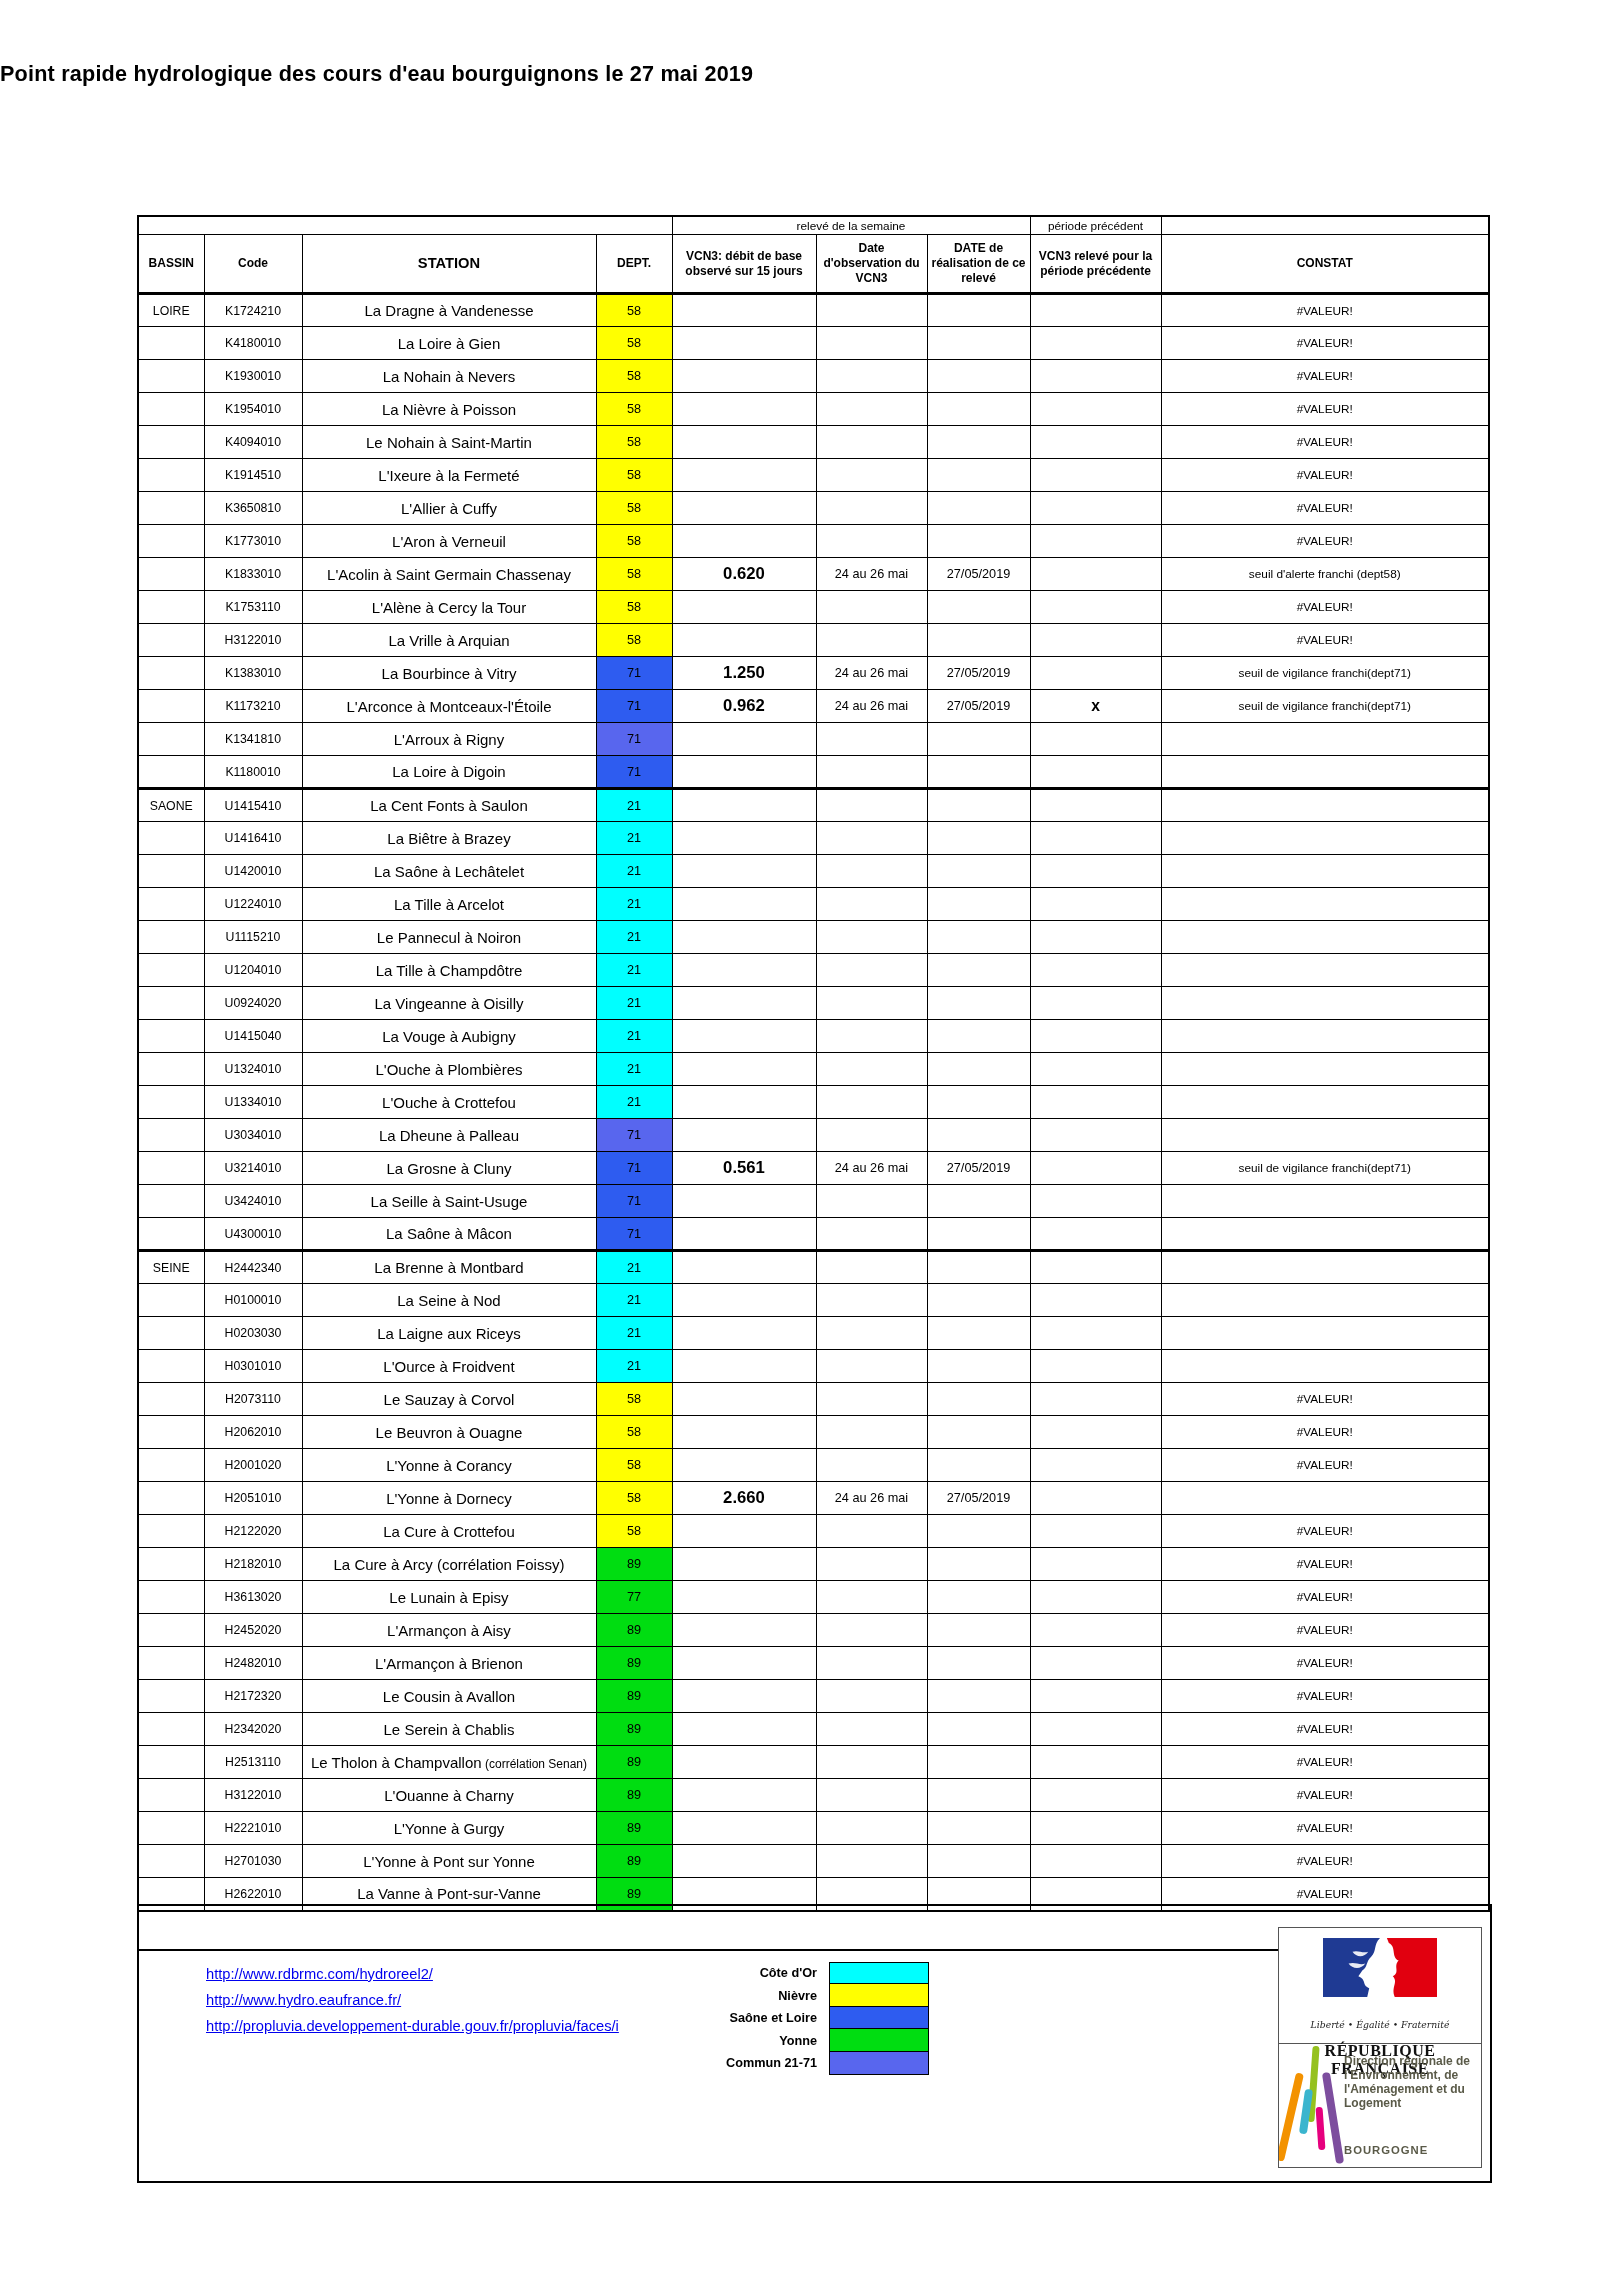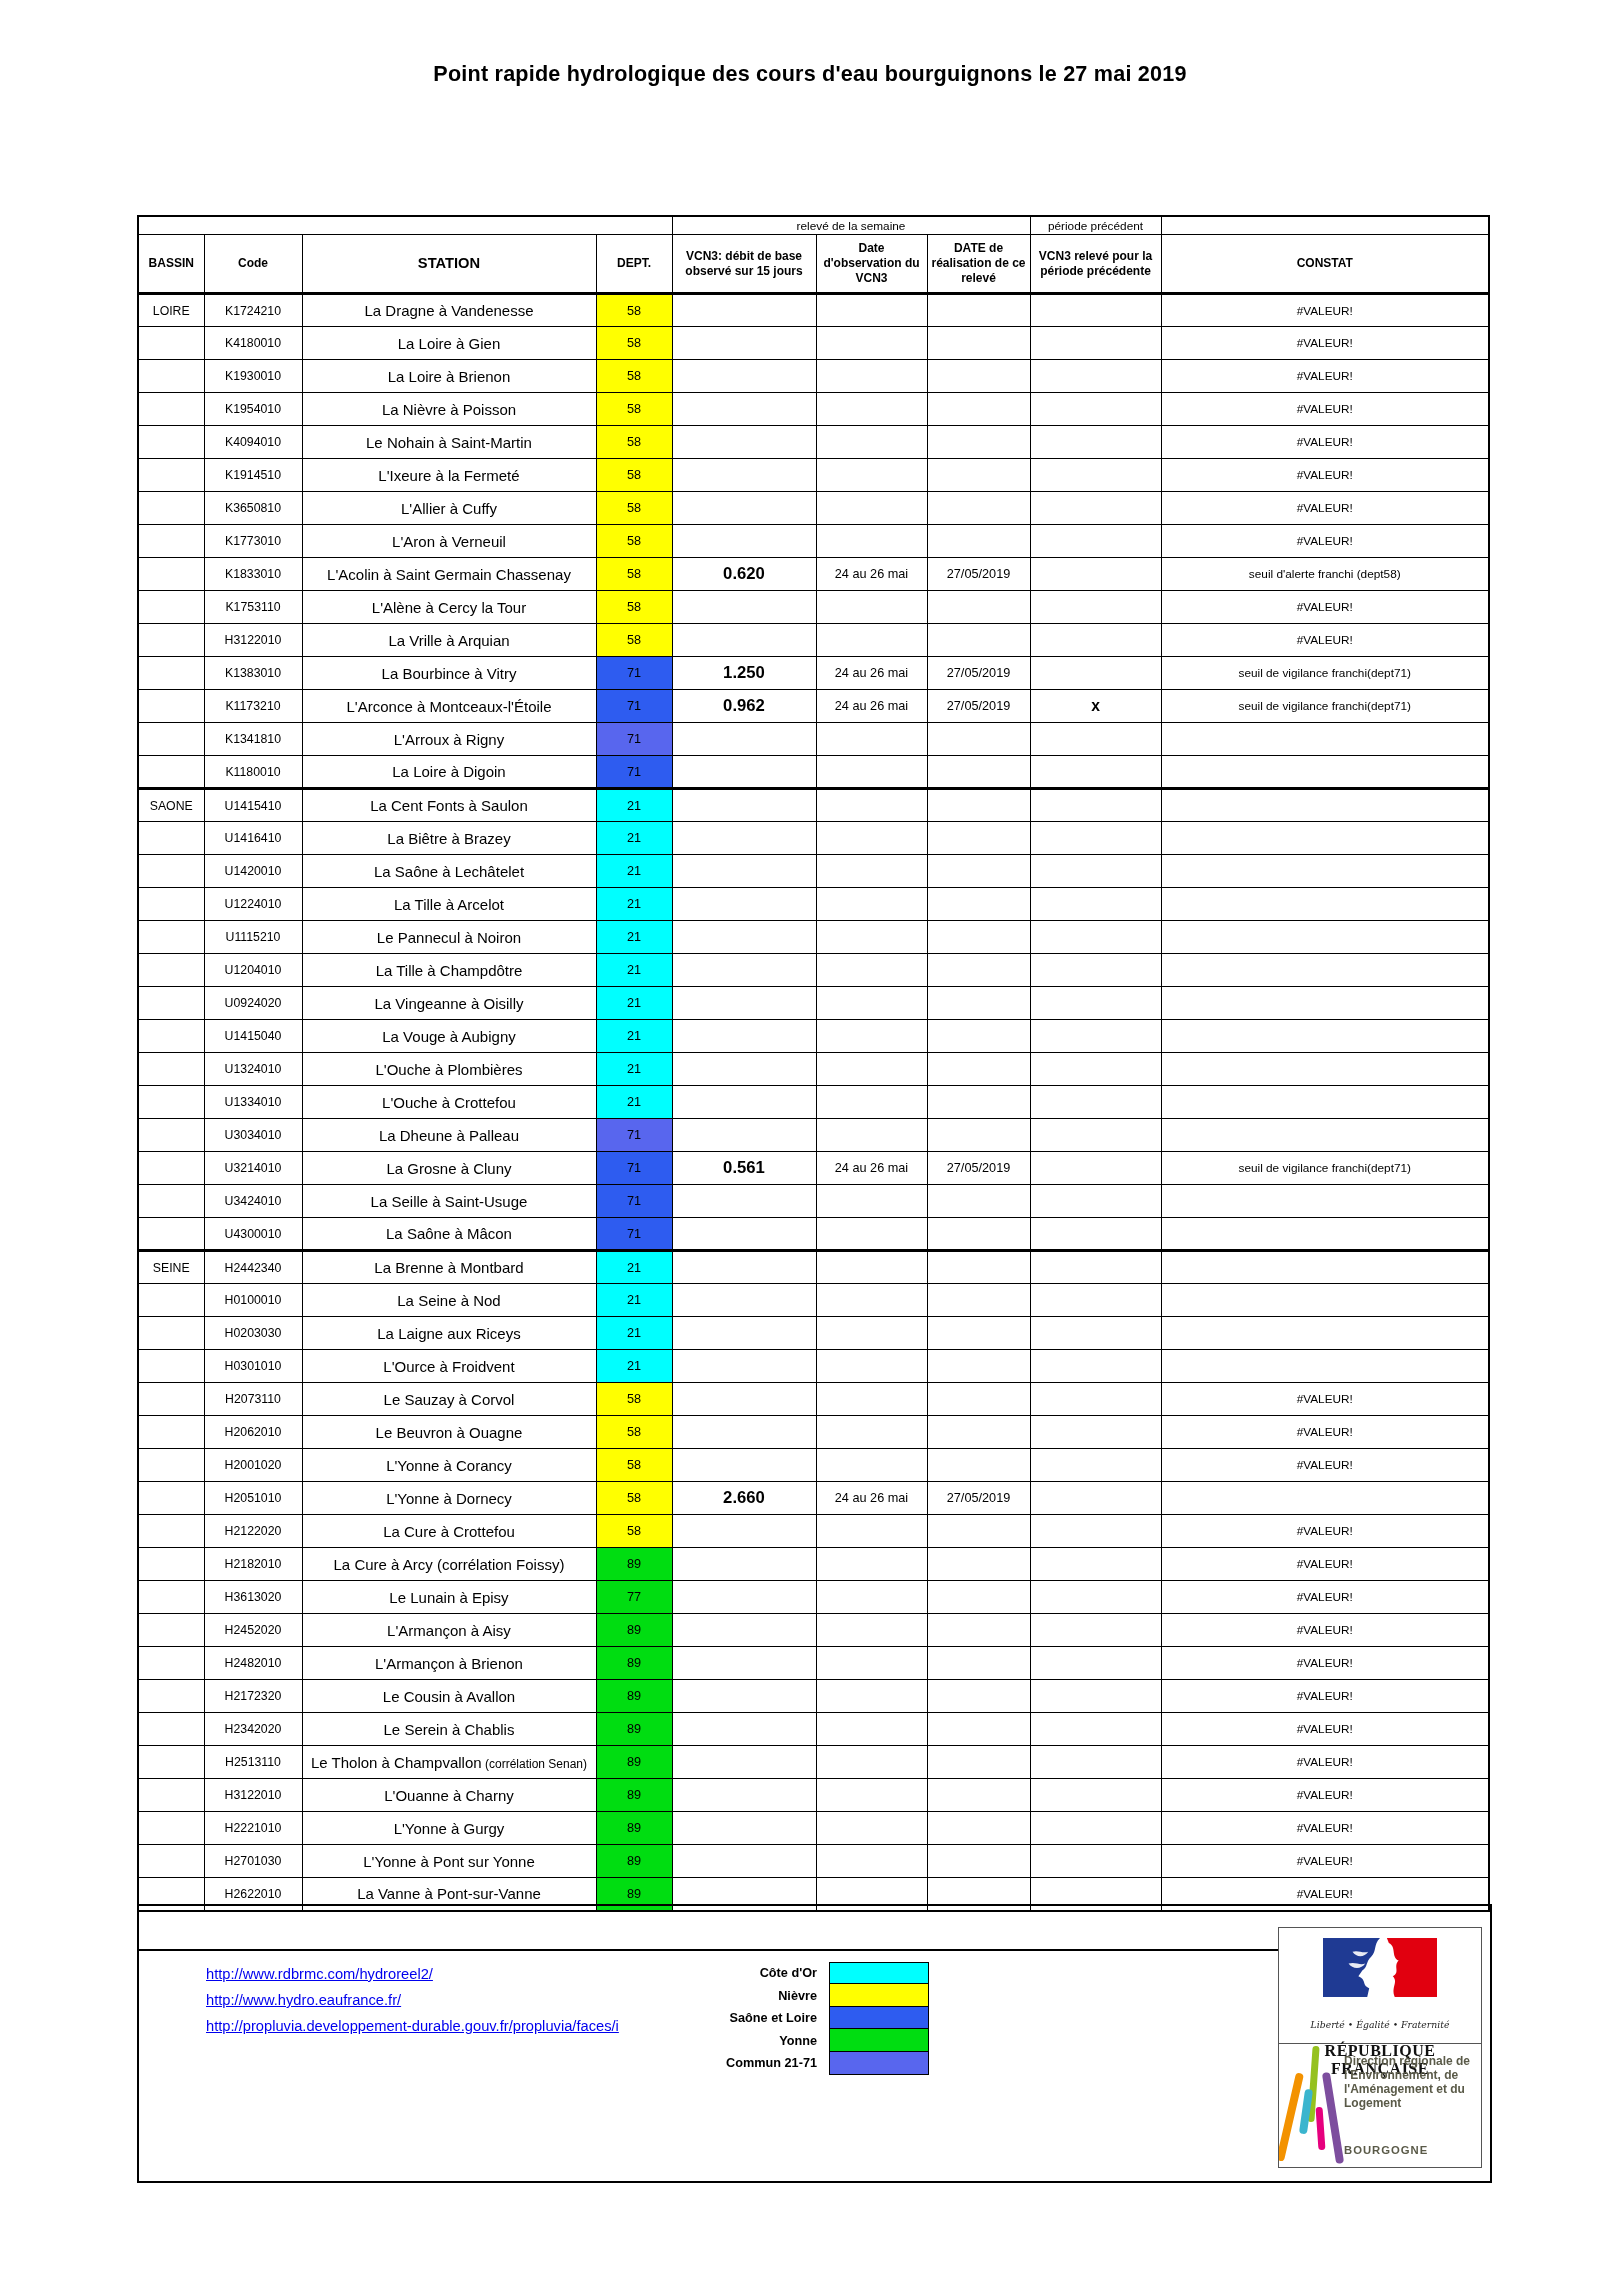--- a/index.html
+++ b/index.html
@@ -1,17 +1,17 @@
 <!DOCTYPE html>
 <html><head>
 <meta charset="utf-8">
 <style>
   html,body{margin:0;padding:0;background:#fff;}
   .sheet{position:relative;width:1620px;height:2293px;background:#fff;font-family:"Liberation Sans",sans-serif;color:#000;overflow:hidden;}
-  .title{position:absolute;top:61px;left:0;width:100%;text-align:center;font-size:21.6px;font-weight:bold;letter-spacing:0.2px;}
+  .title{position:absolute;top:61px;left:0;width:100%;text-align:left;font-size:21.6px;font-weight:bold;letter-spacing:0.2px;}
 
   
   table.htable{position:absolute;left:137px;top:215px;border-collapse:collapse;table-layout:fixed;border:2.5px solid #000;}
   .htable col.c-bassin{width:66px;} .htable col.c-code{width:98px;} .htable col.c-station{width:294px;}
   .htable col.c-dept{width:76px;} .htable col.c-vcn3{width:144px;} .htable col.c-obs{width:111px;}
   .htable col.c-real{width:103px;} .htable col.c-prev{width:131px;} .htable col.c-constat{width:328px;}
   .htable th,.htable td{border:1.5px solid #000;padding:0 2px;text-align:center;vertical-align:middle;overflow:hidden;}
   tr.group-row{height:18.6px;} tr.group-row td{font-size:11.8px;white-space:nowrap;}
   tr.header-row{height:59px;} tr.header-row th{font-size:12px;font-weight:bold;line-height:1.25;border-bottom:3.4px solid #000;}
   tr.header-row th.th-station{font-size:14.7px;}
@@ -109,21 +109,21 @@
           <td class="dept" style="background: rgb(255, 255, 0);">58</td>
           <td class="vcn3"></td>
           <td class="obs"></td>
           <td class="real"></td>
           <td class="prev"></td>
           <td class="constat">#VALEUR!</td>
         </tr>
         <tr>
           <td class="bassin dotted"></td>
           <td class="code">K1930010</td>
-          <td class="station">La Loire à Brienon</td>
+          <td class="station">La Nohain à Nevers</td>
           <td class="dept" style="background: rgb(255, 255, 0);">58</td>
           <td class="vcn3"></td>
           <td class="obs"></td>
           <td class="real"></td>
           <td class="prev"></td>
           <td class="constat">#VALEUR!</td>
         </tr>
         <tr>
           <td class="bassin dotted"></td>
           <td class="code">K1954010</td>

